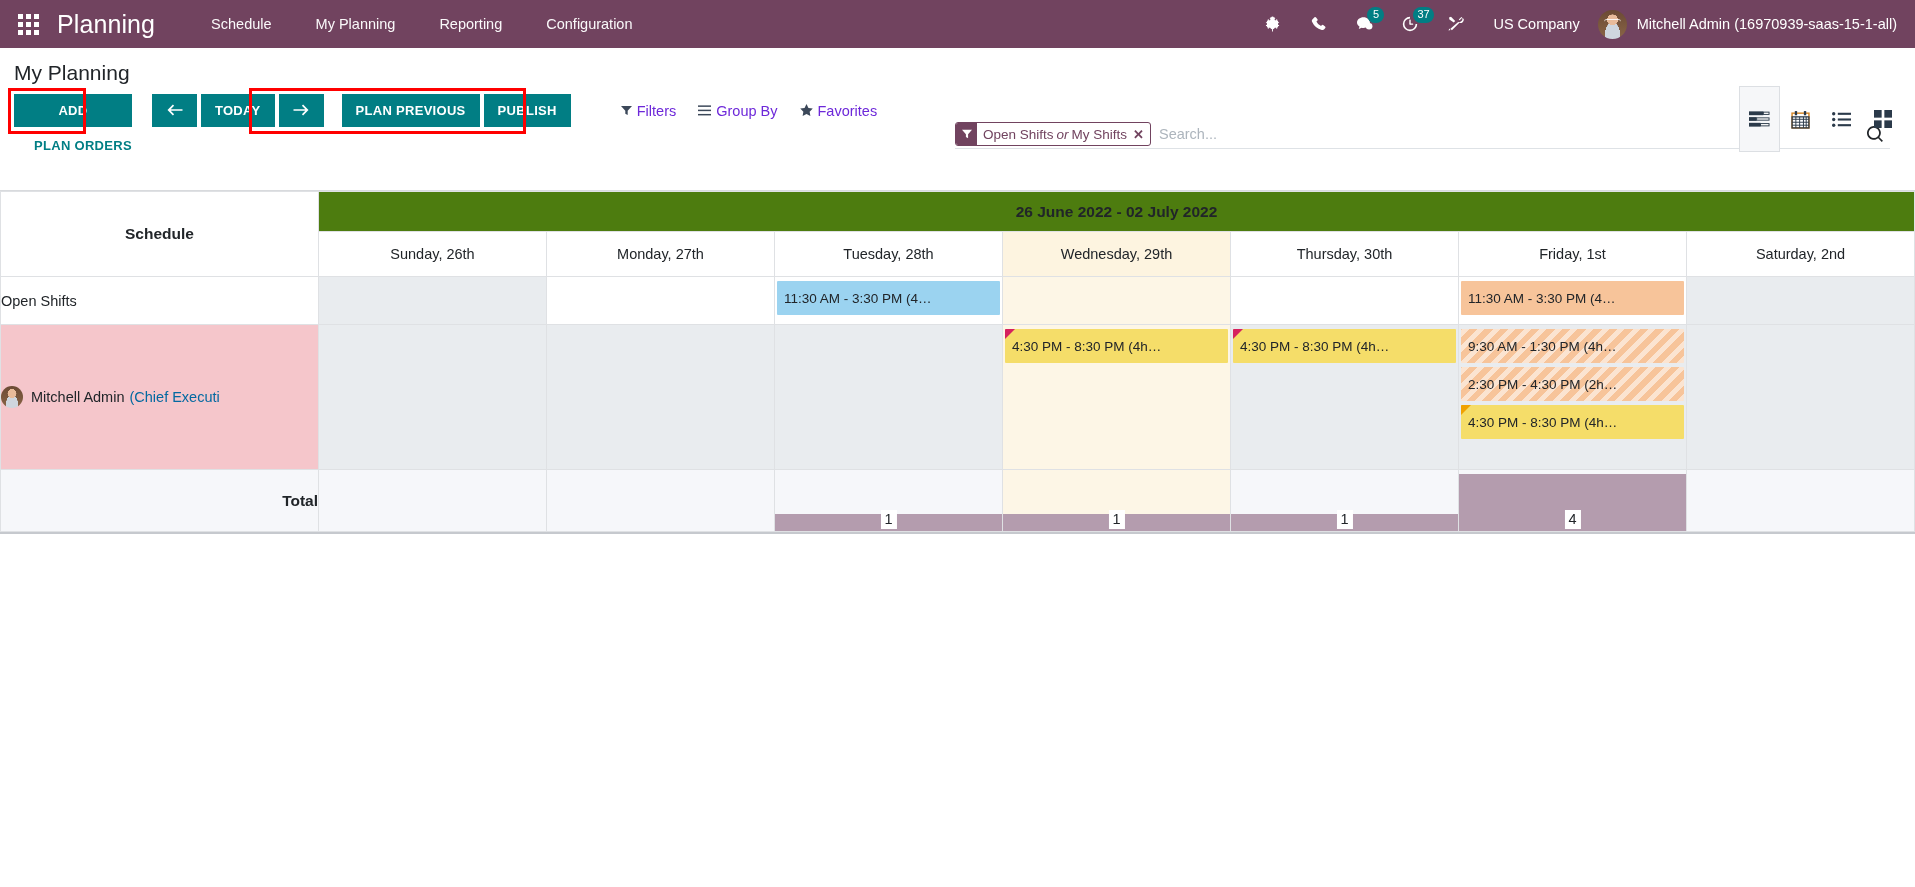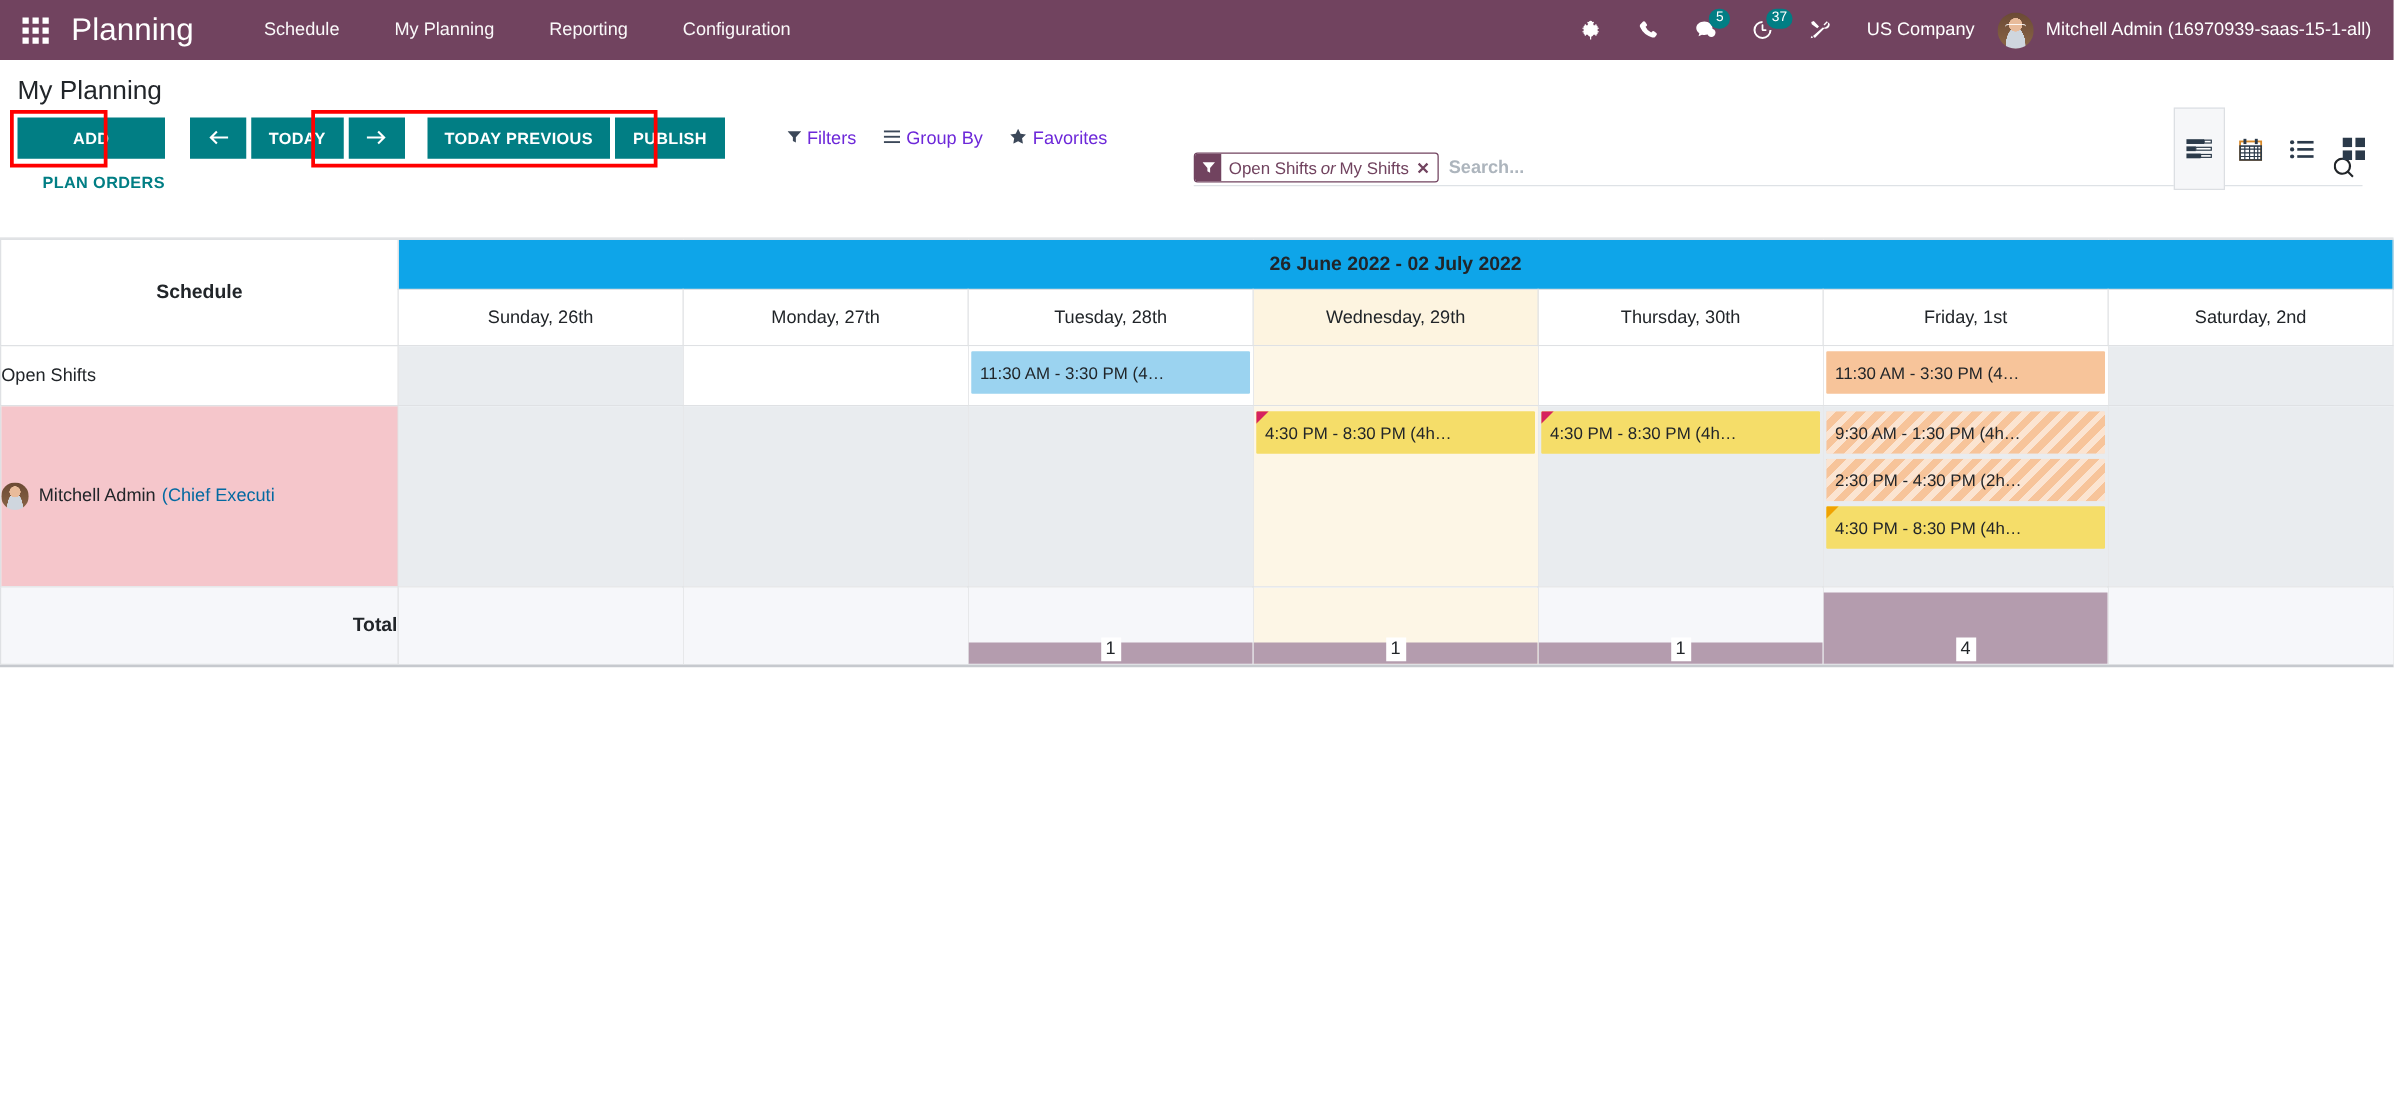--- a/index.html
+++ b/index.html
@@ -173,21 +173,20 @@
   }
   #search-input {
     border: none;
     outline: none;
     flex: 1;
     font-size: 14.5px;
     color: #a16207;
     padding: 0 8px;
     font-family: "Liberation Sans", sans-serif;
     background: transparent;
-    font-weight: bold;
   }
   #search-input::placeholder { color: #adb5bd; }
   #search-submit { padding: 0 6px; cursor: pointer; display:flex; align-items:center;}
   #search-submit svg { fill: #212529; }
 
   #cp-bottom {
     display: flex;
     align-items: flex-start;
     padding: 0 14px;
     margin-top: 8px;
@@ -301,21 +300,21 @@
     font-weight: 700;
     color: #212529;
     height: 85px;
     vertical-align: middle;
   }
   th.range {
     font-size: 15.5px;
     font-weight: 700;
     color: #212529;
     height: 40px;
-    background: #0ea5e9;
+    background: #4d7c0f;
     text-align: center;
   }
   th.day {
     font-size: 14.5px;
     font-weight: 400;
     color: #212529;
     height: 45px;
     background: #ffffff;
     text-align: center;
   }
@@ -528,21 +527,21 @@
       <button class="btn">TODAY</button>
       <button class="btn">
         <svg width="17" height="14" viewBox="0 0 16 14">
             <path d="M9.6.6L8.4 1.8l3.4 3.4H0v1.6h11.8l-3.4 3.4 1.2 1.2L15 6z"></path>
           </svg>
       </button>
     </div>
 
 
     <div id="copy-publish">
-      <button class="btn">TODAY PREVIOUS</button>
+      <button class="btn">PLAN PREVIOUS</button>
       <button class="btn">PUBLISH</button>
     </div>
 
     <div id="filter-menus">
       <div class="fmenu">
         <span>
           <svg width="11" height="11" viewBox="0 0 12 12">
               <path d="M0 1h12L7.3 6.4V11L4.7 9.6V6.4z"></path>
             </svg>
         </span>

